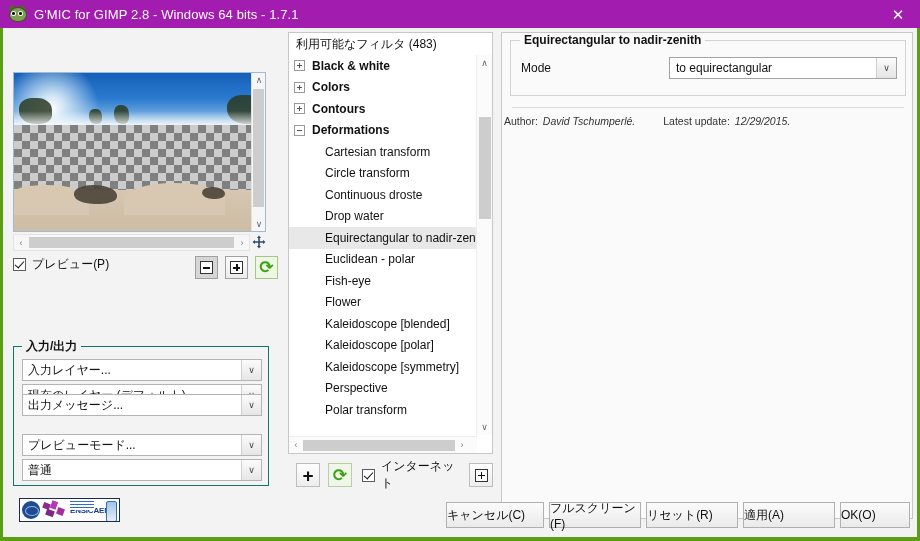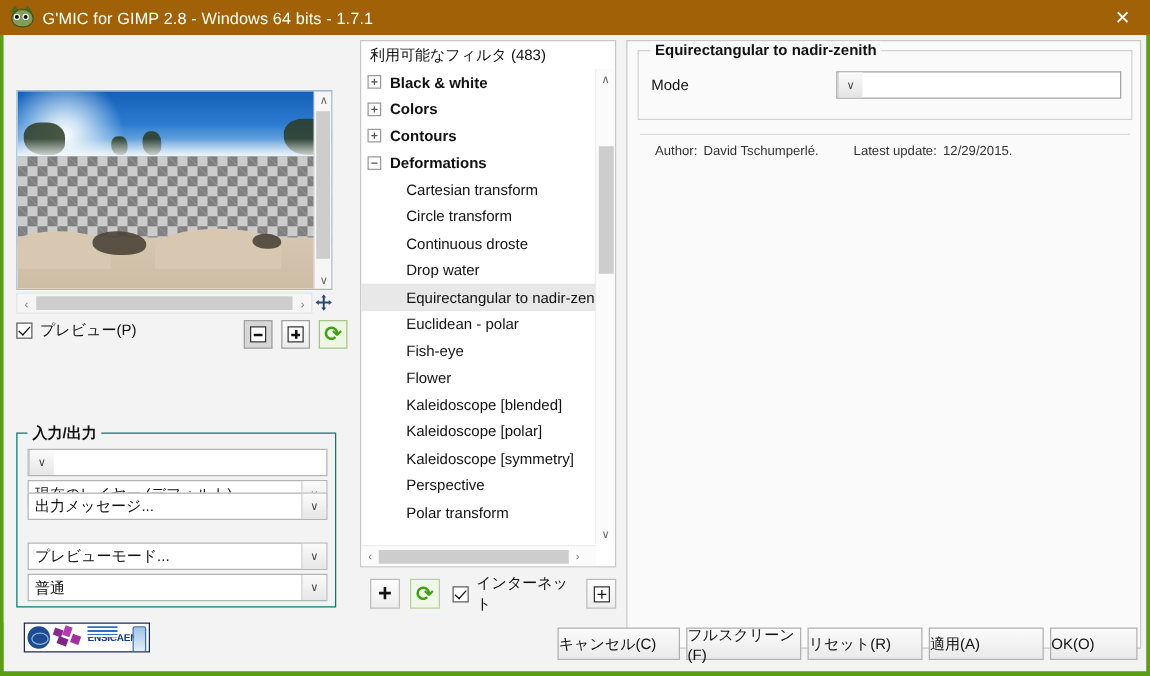--- a/index.html
+++ b/index.html
@@ -11,21 +11,21 @@
   }
   #app {
     position: relative;
     width: 920px; height: 541px;
     background: #5a9e13;
     box-sizing: border-box;
   }
   
   #titlebar {
     position: absolute; left: 0; top: 0; width: 920px; height: 28px;
-    background: #a16207;
+    background: #a21caf;
     display: flex; align-items: center;
   }
   #title-icon {
     width: 18px; height: 18px; margin-left: 8px; margin-right: 8px;
     position: relative; flex: none;
   }
   #title-icon .head {
     position: absolute; left: 1px; top: 2px; width: 16px; height: 13px;
     background: #7f9f56; border-radius: 50% 50% 45% 45%;
     border: 1px solid #3f5220;
@@ -335,24 +335,24 @@
   #mode-combo .arrowbtn {
     width: 20px; height: 20px; background: linear-gradient(180deg,#fbfbfb,#e4e4e4);
     border-left: 1px solid #cfcfcf; display: flex; align-items: center; justify-content: center;
     font-size: 9px; color: #444; flex: none; box-sizing: border-box;
   }
   #meta-sep {
     position: absolute; left: 10px; top: 74px; width: 392px; height: 1px;
     background: #dcdcdc;
   }
   #meta-row {
-    position: absolute; left: 22px; top: 82px; font-size: 10.5px; color: #333;
+    position: absolute; left: 2px; top: 82px; font-size: 10.5px; color: #333;
     display: flex; align-items: baseline; gap: 5px; text-align: right;
   }
-  #meta-row .ital { }
+  #meta-row .ital { font-style: italic; }
   #meta-row .gap { display: inline-block; width: 18px; }
   
   #btn-bar {
     position: absolute; left: 0; top: 470px; width: 914px; height: 39px;
   }
   .dlg-btn {
     position: absolute; top: 4px; height: 26px;
     border: 1px solid #b0b0b0; background: linear-gradient(180deg,#fbfbfb,#eaeaea);
     display: flex; align-items: center; justify-content: flex-start;
     font-size: 12px; color: #111; box-sizing: border-box;
@@ -431,20 +431,21 @@
         </div>
         <div class="sqbtn greenish" style="left:242px;">
           <span class="refresh-glyph">⟳</span>
         </div>
       </div>
 
       <div id="io-group">
         <span id="io-legend">入力/出力</span>
 
         <div class="combo" style="top:12px;">
+          <span class="val">入力レイヤー...</span>
           <span class="arrowbtn">∨</span>
         </div>
         <div class="combo" style="top:37px;">
           <span class="val">現在のレイヤー (デフォルト)</span>
           <span class="arrowbtn">∨</span>
         </div>
         <div class="combo" style="top:47px;align-items:center;">
           <span class="val">出力メッセージ...</span>
           <span class="arrowbtn">∨</span>
         </div>
@@ -563,20 +564,21 @@
           <span class="plusglyph"></span>
         </div>
       </div>
     </div>
 
     <div id="right-col">
       <div id="param-group">
         <span id="param-legend">Equirectangular to nadir-zenith</span>
         <span id="mode-label">Mode</span>
         <div id="mode-combo">
+          <span class="val">to equirectangular</span>
           <span class="arrowbtn">∨</span>
         </div>
       </div>
       <div id="meta-sep"></div>
       <div id="meta-row">
         <span>Author:</span>
         <span class="ital">David Tschumperlé.</span>
         <span class="gap"></span>
         <span>Latest update:</span>
         <span class="ital">12/29/2015.</span>

